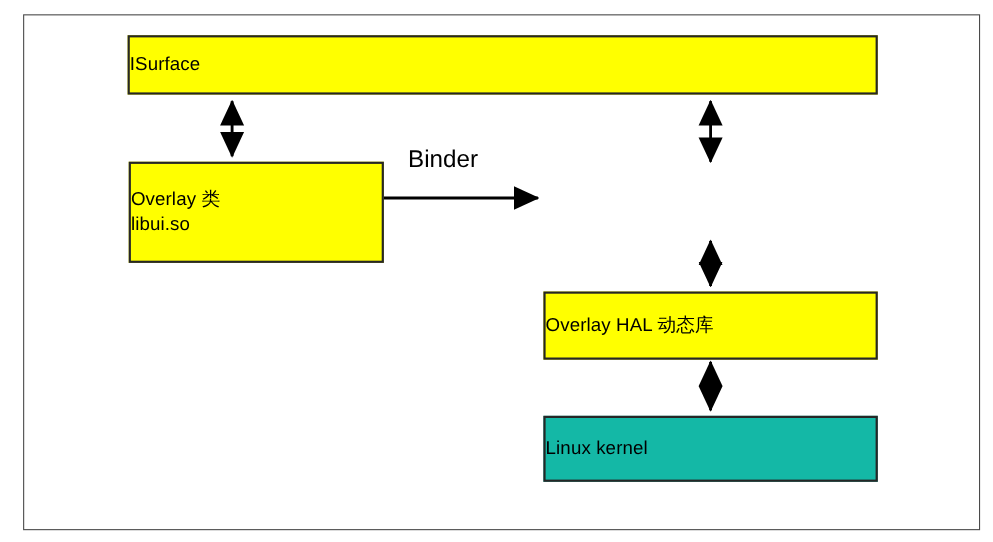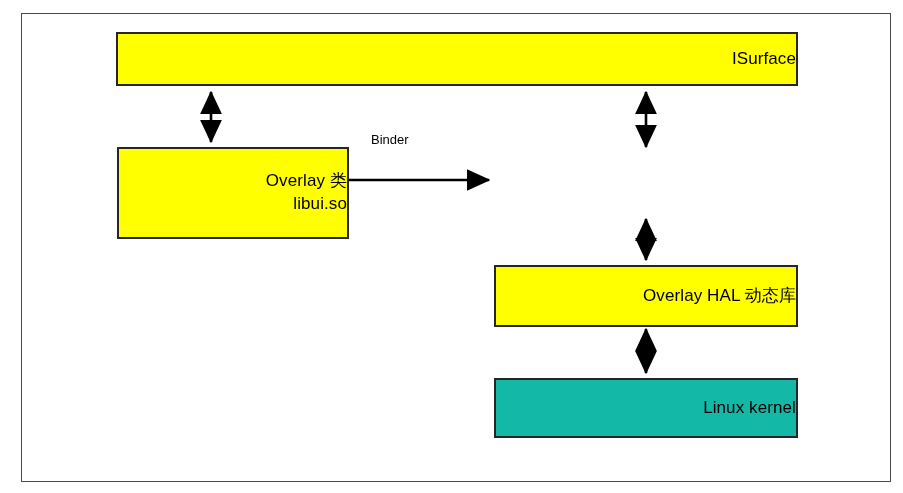--- a/index.html
+++ b/index.html
@@ -30,21 +30,21 @@
     box-sizing: border-box;
     background: #ffffff;
   }
   
   .node {
     position: absolute;
     box-sizing: border-box;
     border: 2px solid #262626;
     display: flex;
     flex-direction: column;
-    align-items: flex-end;
+    align-items: flex-start;
     justify-content: center;
     text-align: center;
     color: #000000;
     font-size: 17px;
     line-height: 1.35;
     letter-spacing: 0.1px;
   }
   .node.yellow { background: #ffff00; }
   .node.green  { background: #14b8a6; }
 
@@ -60,21 +60,21 @@
   
   #arrows {
     position: absolute;
     left: 0; top: 0;
     width: 903px; height: 493px;
     pointer-events: none;
   }
   
   .edge-label {
     position: absolute;
-    font-size: 13px;
+    font-size: 22px;
     color: #000000;
     white-space: nowrap;
   }
   #label-binder { left: 371px; top: 132px; }
 </style>
 </head>
 <body>
 
 <div id="canvas">
 

